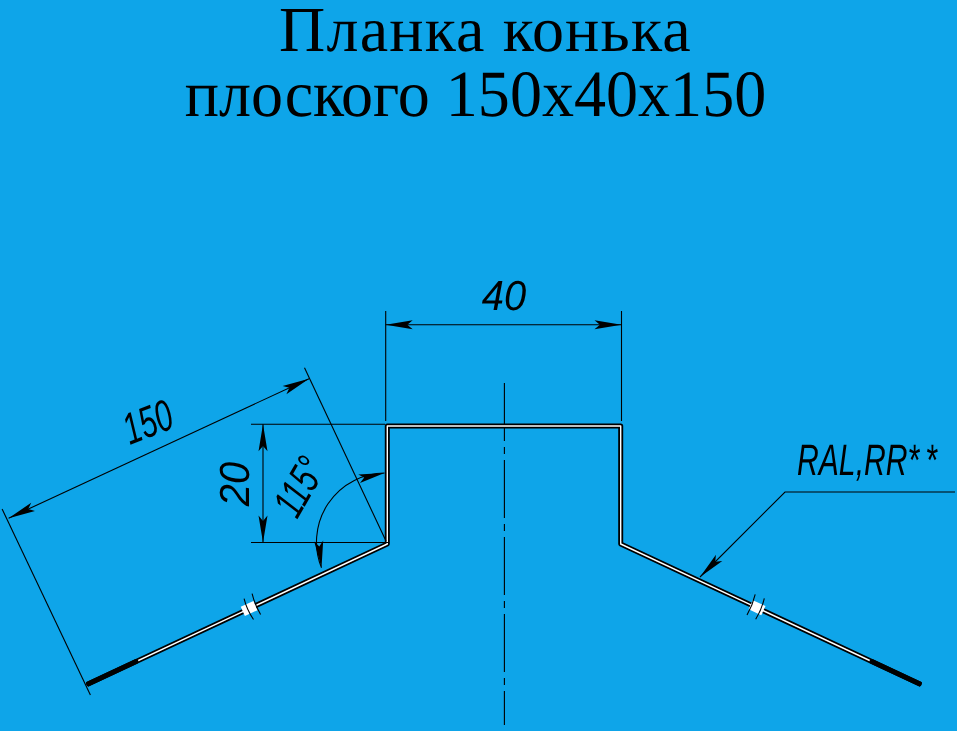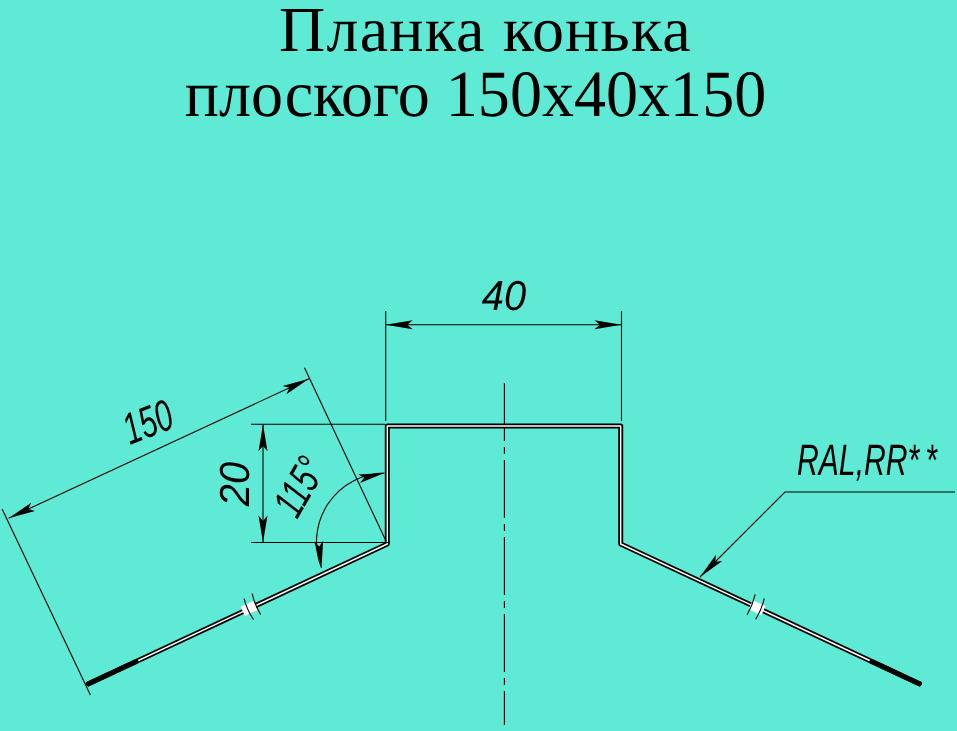--- a/index.html
+++ b/index.html
@@ -1,16 +1,16 @@
 <!DOCTYPE html>
 <html><head>
 <meta charset="utf-8">
 <style>
   html,body{margin:0;padding:0;background:#ffffff;-webkit-font-smoothing:antialiased;text-rendering:geometricPrecision;}
-  .page{position:relative;width:957px;height:731px;background:#5eead4;overflow:hidden;transform:translateZ(0);}
+  .page{position:relative;width:957px;height:731px;background:#0ea5e9;overflow:hidden;transform:translateZ(0);}
   .t1{position:absolute;left:7px;top:-7px;width:957px;text-align:center;font-size:64px;letter-spacing:1.2px;}
   .t2{position:absolute;left:-3px;top:57px;width:957px;text-align:center;font-size:66px;transform:scaleX(0.971);}
   svg text{font-family:"Liberation Sans",sans-serif;font-style:italic;fill:#000;}
 </style>
 </head>
 <body>
 <div class="page">
 
   <div class="t1">Планка конька</div>
 

